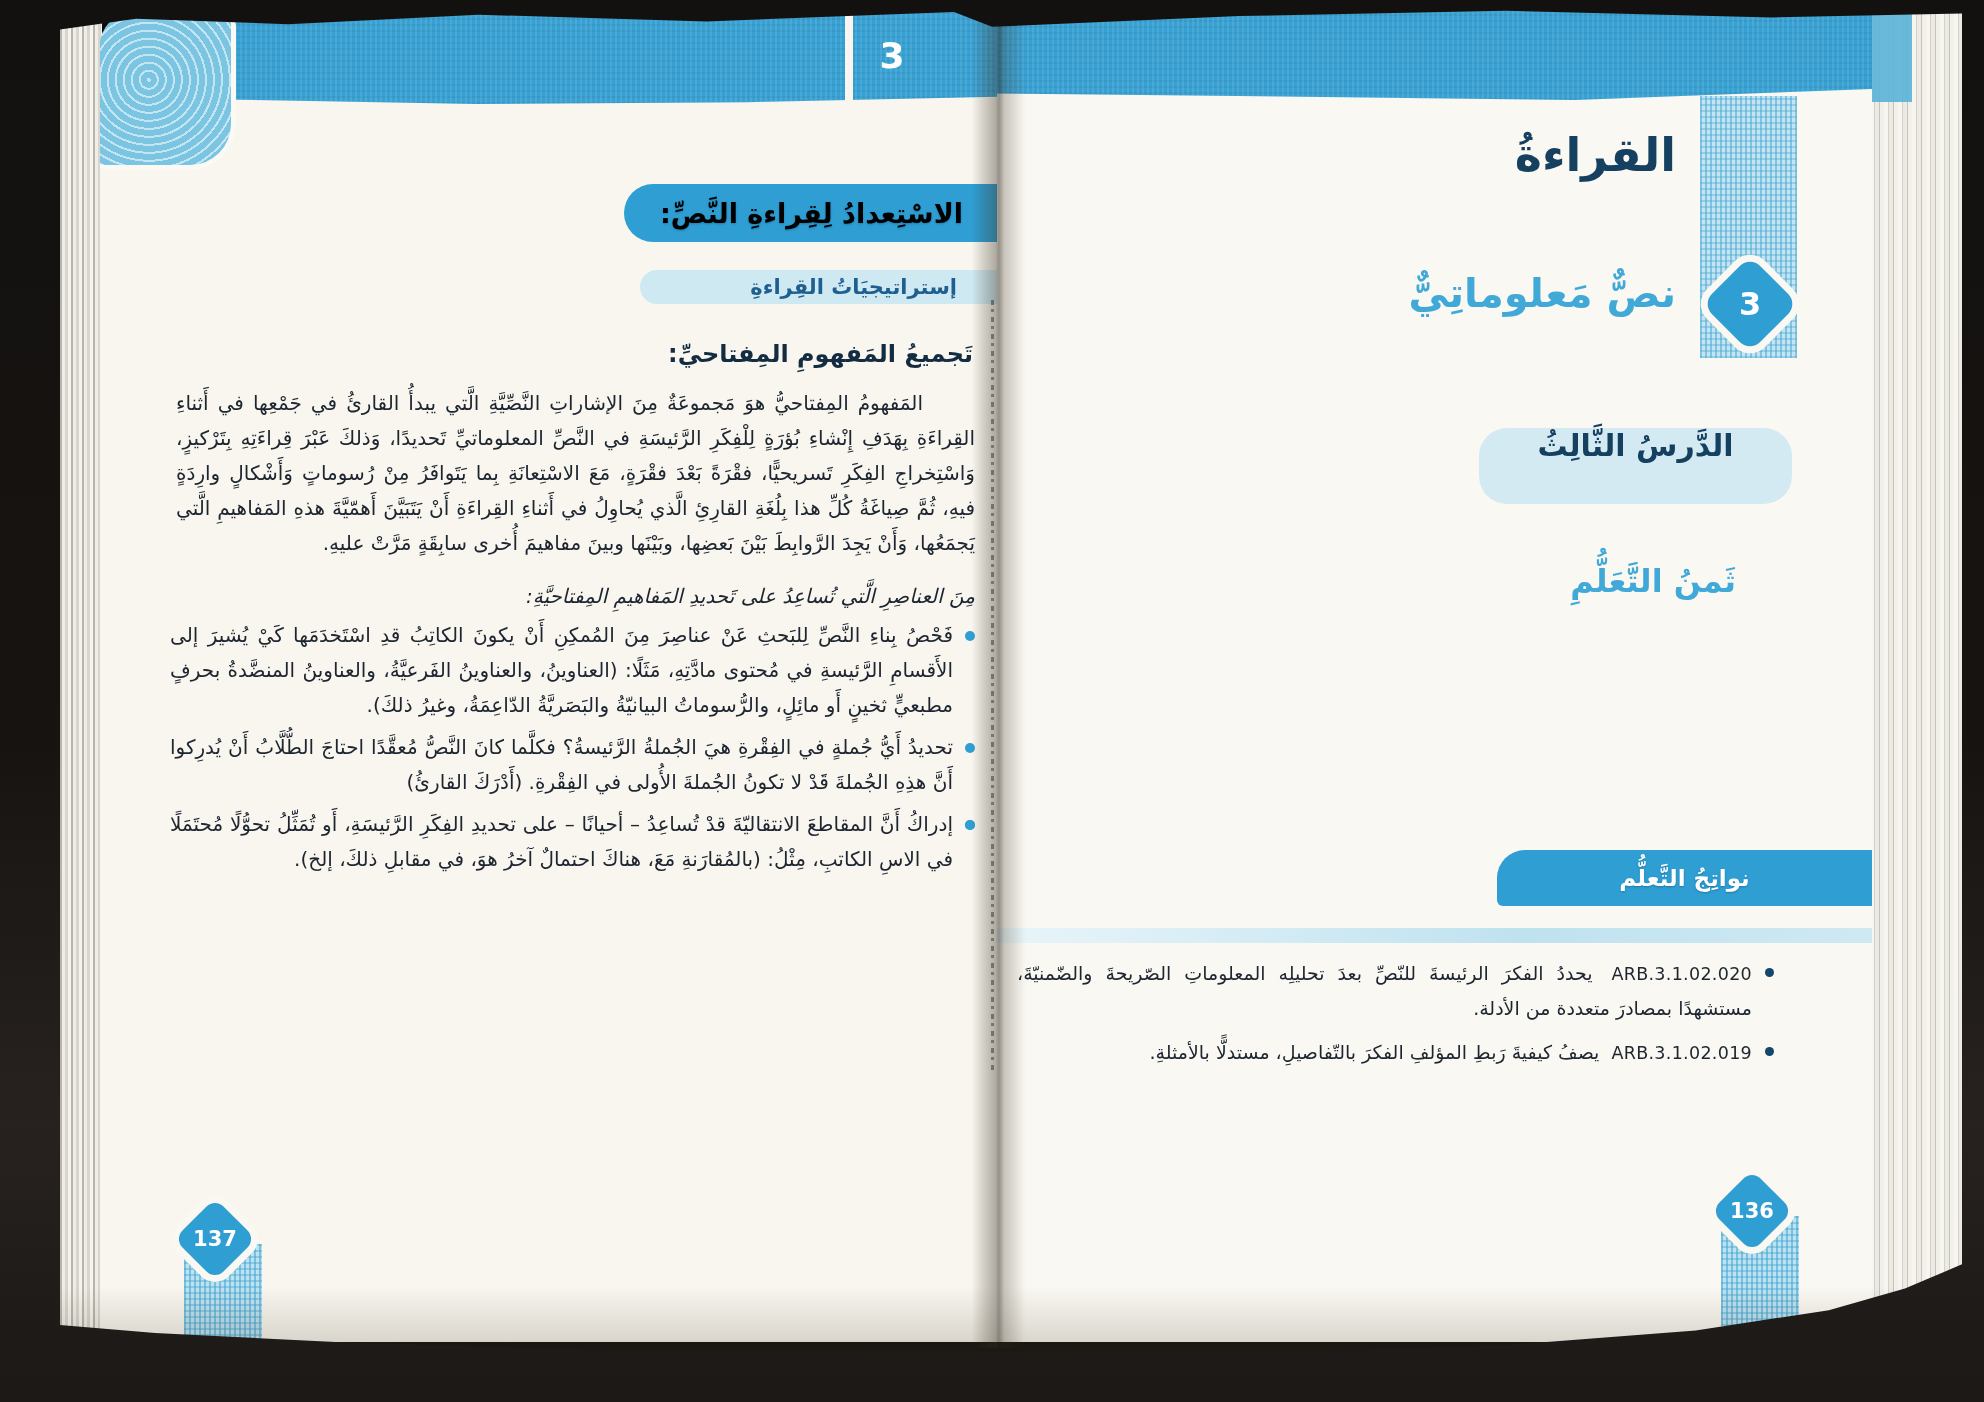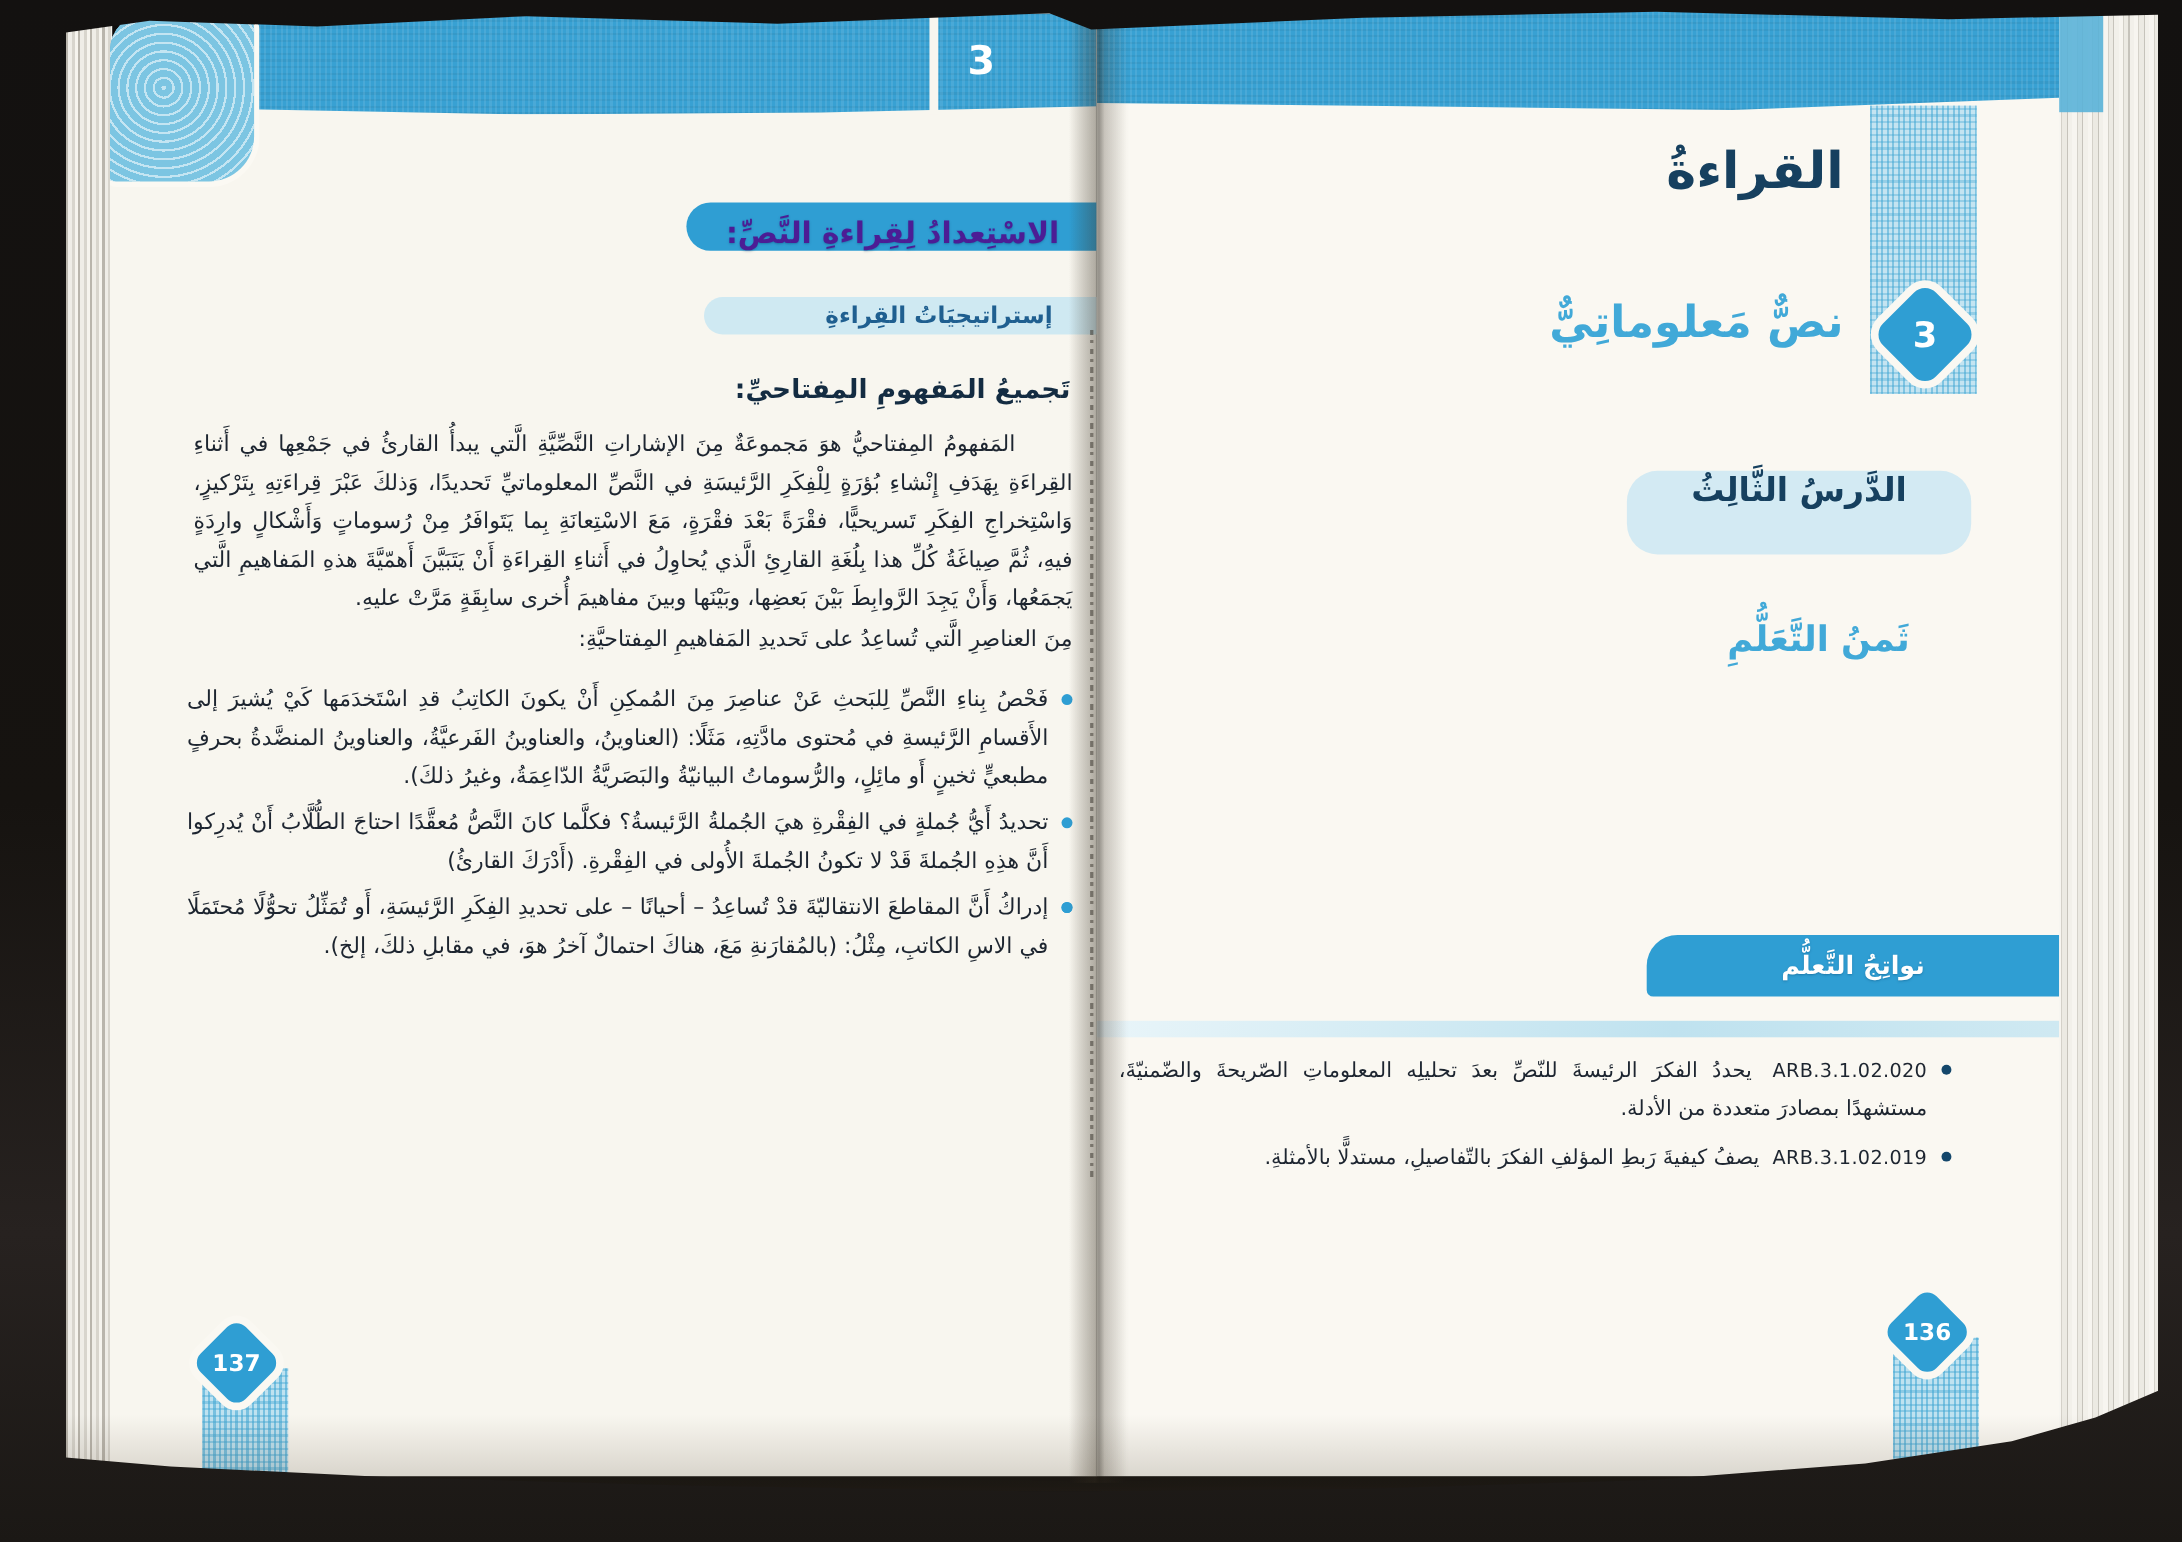--- a/index.html
+++ b/index.html
@@ -70,43 +70,43 @@
   .corner-ornament {
     position:absolute; left:-6px; top:6px; width:142px; height:152px; z-index:5;
     background:
       repeating-radial-gradient(circle at 40% 42%, rgba(255,255,255,.55) 0 2px, rgba(255,255,255,0) 2px 8px),
       #7cc5e2;
     border-radius: 30px 8px 46px 12px;
     border-right:5px solid #fbf9f3; border-bottom:5px solid #fbf9f3;
   }
   
   .prep-bar {
-    position:absolute; left:524px; right:0; top:172px; height:44px;
+    position:absolute; left:524px; right:0; top:172px; height:58px;
     background:#2f9ed3; border-radius:30px 0 0 30px;
-    display:flex; align-items:flex-end; justify-content:flex-start;
+    display:flex; align-items:center; justify-content:flex-start;
     direction:rtl; padding:0 34px 0 10px;
-    color:#4c1d95; font-size:27px; font-weight:bold;
+    color:#000000; font-size:27px; font-weight:bold;
     text-shadow:0 1px 2px rgba(0,60,100,.35);
   }
   .strategies-bar {
     position:absolute; left:540px; right:0; top:258px; height:34px;
     background:#cfe9f2; border-radius:24px 0 0 24px;
     display:flex; align-items:center; direction:rtl; padding:0 40px 0 10px;
     color:#1f5f90; font-size:21px; font-weight:bold;
   }
   .key-heading {
     position:absolute; right:24px; top:328px;
     color:#142c42; font-size:24px; font-weight:bold; direction:rtl;
   }
   .body-text { color:#1d2530; font-size:20px; line-height:35px; direction:rtl; text-align:justify; text-align-last:right; }
   .key-paragraph {
     position:absolute; right:22px; left:76px; top:374px;
   }
   .key-paragraph p.lead { text-indent:52px; }
-  .elements-intro { margin-top:2px; }
+  .elements-intro { margin-top:18px;font-style:italic; }
   .strategy-list {
     position:absolute; right:22px; left:70px; top:606px;
     list-style:none; direction:rtl;
   }
   .strategy-list li { position:relative; padding-right:22px; margin-bottom:7px; }
   .strategy-list li .dot {
     position:absolute; right:0; top:13px; width:10px; height:10px; border-radius:50%;
     background:#2f9ed3;
   }
   

